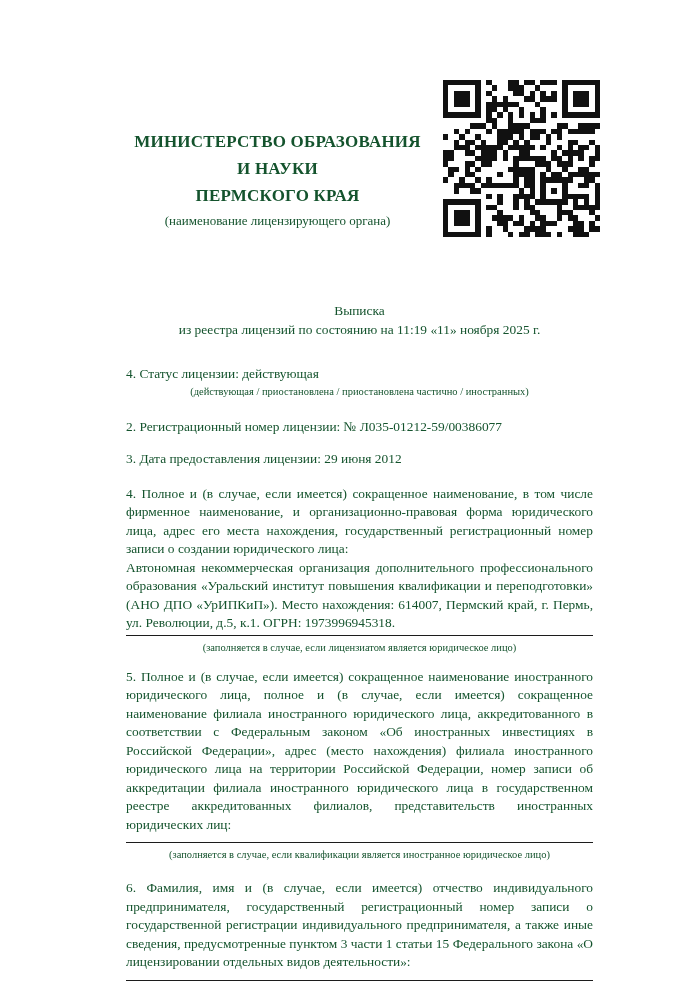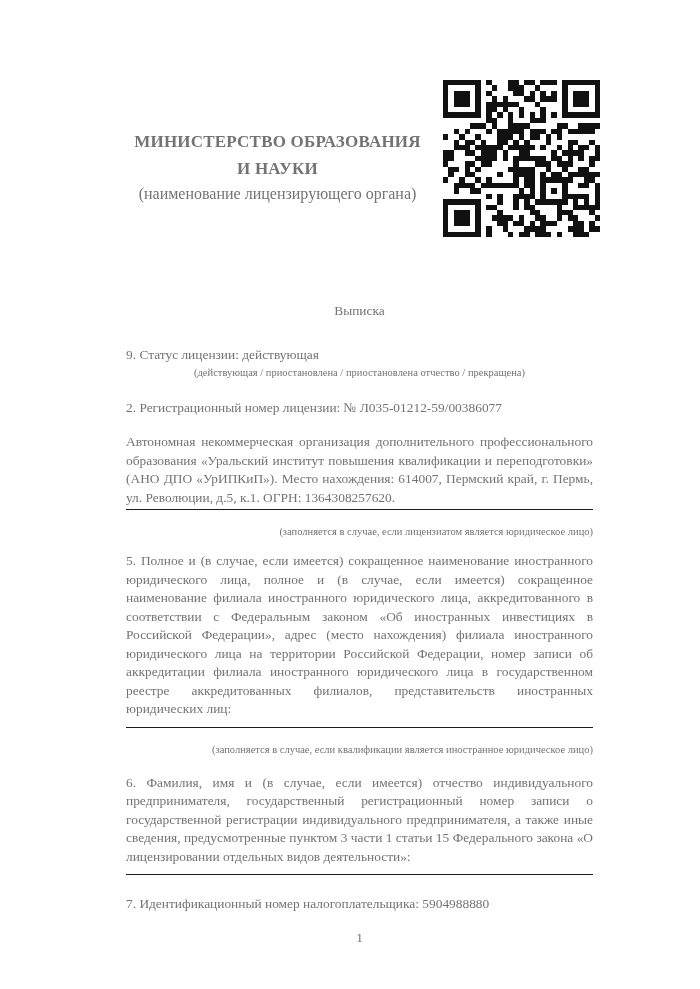--- a/index.html
+++ b/index.html
@@ -3,21 +3,21 @@
 <meta charset="utf-8">
 <style>
   * { margin: 0; padding: 0; box-sizing: border-box; }
   html, body { background: #ffffff; }
   .page {
     position: relative;
     width: 576px;
     height: 989px;
     margin: 0 auto;
     background: #ffffff;
-    color: #737373;
+    color: #14532d;
     font-family: "Liberation Serif", "DejaVu Serif", serif;
     font-size: 13.4px;
     line-height: 18.5px;
     overflow: hidden;
   }
   
   .header-row {
     display: flex;
     align-items: flex-start;
     padding: 80px 38px 0 66px;
@@ -28,21 +28,21 @@
     padding-top: 48px;
     padding-right: 16px;
   }
   .ministry-line {
     font-weight: bold;
     font-size: 17px;
     line-height: 27px;
     letter-spacing: 0.2px;
   }
   .header-caption {
-    font-size: 16px;
+    font-size: 13px;
     line-height: 15px;
     margin-top: 4px;
   }
   .qr-box { flex: 0 0 157px; width: 157px; height: 157px; }
   .qr-box svg { width: 100%; height: 100%; display: block; }
   
   .content { padding: 0 45px 0 64px; }
   .title-block { margin-top: 64px; text-align: center; }
   .title-line { line-height: 19px; }
   p.just { text-align: justify; }
@@ -59,62 +59,68 @@
   .item-6 { margin-top: 16px; }
   .item-7 { margin-top: 20px; }
   .underlined {
     border-bottom: 1.4px solid #1c1c1c;
     padding-bottom: 2px;
   }
   .blank-fill {
     height: 9px;
     border-bottom: 1.4px solid #1c1c1c;
   }
-  .caption-gap { margin-top: 14px; text-align: right; }
+  .caption-gap { margin-top: 4px; }
   .page-number {
     text-align: center;
     margin-top: 15px;
   }
 </style>
 </head>
 <body>
 
 <div class="page">
 
   <div class="header-row">
     <div class="header-text">
       <div class="ministry-line">МИНИСТЕРСТВО ОБРАЗОВАНИЯ И НАУКИ</div>
+      <div class="ministry-line">ПЕРМСКОГО КРАЯ</div>
       <div class="header-caption">(наименование лицензирующего органа)</div>
     </div>
     <div class="qr-box">
       <svg id="qr-svg" xmlns="http://www.w3.org/2000/svg" shape-rendering="crispEdges" viewBox="0 0 29 29">
           <path d="M0 0h1v1h-1zM1 0h1v1h-1zM2 0h1v1h-1zM3 0h1v1h-1zM4 0h1v1h-1zM5 0h1v1h-1zM6 0h1v1h-1zM8 0h1v1h-1zM12 0h1v1h-1zM13 0h1v1h-1zM15 0h1v1h-1zM16 0h1v1h-1zM18 0h1v1h-1zM19 0h1v1h-1zM20 0h1v1h-1zM22 0h1v1h-1zM23 0h1v1h-1zM24 0h1v1h-1zM25 0h1v1h-1zM26 0h1v1h-1zM27 0h1v1h-1zM28 0h1v1h-1zM0 1h1v1h-1zM6 1h1v1h-1zM9 1h1v1h-1zM12 1h1v1h-1zM13 1h1v1h-1zM14 1h1v1h-1zM17 1h1v1h-1zM22 1h1v1h-1zM28 1h1v1h-1zM0 2h1v1h-1zM2 2h1v1h-1zM3 2h1v1h-1zM4 2h1v1h-1zM6 2h1v1h-1zM8 2h1v1h-1zM13 2h1v1h-1zM14 2h1v1h-1zM16 2h1v1h-1zM18 2h1v1h-1zM20 2h1v1h-1zM22 2h1v1h-1zM24 2h1v1h-1zM25 2h1v1h-1zM26 2h1v1h-1zM28 2h1v1h-1zM0 3h1v1h-1zM2 3h1v1h-1zM3 3h1v1h-1zM4 3h1v1h-1zM6 3h1v1h-1zM9 3h1v1h-1zM11 3h1v1h-1zM15 3h1v1h-1zM16 3h1v1h-1zM18 3h1v1h-1zM19 3h1v1h-1zM20 3h1v1h-1zM22 3h1v1h-1zM24 3h1v1h-1zM25 3h1v1h-1zM26 3h1v1h-1zM28 3h1v1h-1zM0 4h1v1h-1zM2 4h1v1h-1zM3 4h1v1h-1zM4 4h1v1h-1zM6 4h1v1h-1zM8 4h1v1h-1zM9 4h1v1h-1zM10 4h1v1h-1zM11 4h1v1h-1zM12 4h1v1h-1zM13 4h1v1h-1zM17 4h1v1h-1zM22 4h1v1h-1zM24 4h1v1h-1zM25 4h1v1h-1zM26 4h1v1h-1zM28 4h1v1h-1zM0 5h1v1h-1zM6 5h1v1h-1zM8 5h1v1h-1zM9 5h1v1h-1zM11 5h1v1h-1zM14 5h1v1h-1zM18 5h1v1h-1zM22 5h1v1h-1zM28 5h1v1h-1zM0 6h1v1h-1zM1 6h1v1h-1zM2 6h1v1h-1zM3 6h1v1h-1zM4 6h1v1h-1zM5 6h1v1h-1zM6 6h1v1h-1zM8 6h1v1h-1zM10 6h1v1h-1zM12 6h1v1h-1zM14 6h1v1h-1zM16 6h1v1h-1zM18 6h1v1h-1zM20 6h1v1h-1zM22 6h1v1h-1zM23 6h1v1h-1zM24 6h1v1h-1zM25 6h1v1h-1zM26 6h1v1h-1zM27 6h1v1h-1zM28 6h1v1h-1zM8 7h1v1h-1zM9 7h1v1h-1zM12 7h1v1h-1zM16 7h1v1h-1zM17 7h1v1h-1zM18 7h1v1h-1zM5 8h1v1h-1zM6 8h1v1h-1zM7 8h1v1h-1zM9 8h1v1h-1zM12 8h1v1h-1zM13 8h1v1h-1zM14 8h1v1h-1zM15 8h1v1h-1zM21 8h1v1h-1zM22 8h1v1h-1zM25 8h1v1h-1zM26 8h1v1h-1zM27 8h1v1h-1zM28 8h1v1h-1zM2 9h1v1h-1zM4 9h1v1h-1zM8 9h1v1h-1zM10 9h1v1h-1zM11 9h1v1h-1zM12 9h1v1h-1zM13 9h1v1h-1zM14 9h1v1h-1zM16 9h1v1h-1zM17 9h1v1h-1zM18 9h1v1h-1zM20 9h1v1h-1zM21 9h1v1h-1zM23 9h1v1h-1zM24 9h1v1h-1zM25 9h1v1h-1zM26 9h1v1h-1zM27 9h1v1h-1zM0 10h1v1h-1zM3 10h1v1h-1zM6 10h1v1h-1zM10 10h1v1h-1zM11 10h1v1h-1zM12 10h1v1h-1zM14 10h1v1h-1zM16 10h1v1h-1zM17 10h1v1h-1zM19 10h1v1h-1zM21 10h1v1h-1zM2 11h1v1h-1zM4 11h1v1h-1zM5 11h1v1h-1zM7 11h1v1h-1zM10 11h1v1h-1zM11 11h1v1h-1zM13 11h1v1h-1zM15 11h1v1h-1zM19 11h1v1h-1zM23 11h1v1h-1zM24 11h1v1h-1zM27 11h1v1h-1zM2 12h1v1h-1zM3 12h1v1h-1zM4 12h1v1h-1zM6 12h1v1h-1zM7 12h1v1h-1zM8 12h1v1h-1zM9 12h1v1h-1zM10 12h1v1h-1zM12 12h1v1h-1zM13 12h1v1h-1zM14 12h1v1h-1zM15 12h1v1h-1zM16 12h1v1h-1zM18 12h1v1h-1zM21 12h1v1h-1zM23 12h1v1h-1zM25 12h1v1h-1zM26 12h1v1h-1zM28 12h1v1h-1zM0 13h1v1h-1zM1 13h1v1h-1zM4 13h1v1h-1zM5 13h1v1h-1zM7 13h1v1h-1zM8 13h1v1h-1zM9 13h1v1h-1zM11 13h1v1h-1zM14 13h1v1h-1zM15 13h1v1h-1zM20 13h1v1h-1zM22 13h1v1h-1zM23 13h1v1h-1zM24 13h1v1h-1zM25 13h1v1h-1zM28 13h1v1h-1zM0 14h1v1h-1zM1 14h1v1h-1zM6 14h1v1h-1zM7 14h1v1h-1zM8 14h1v1h-1zM9 14h1v1h-1zM11 14h1v1h-1zM13 14h1v1h-1zM14 14h1v1h-1zM15 14h1v1h-1zM16 14h1v1h-1zM17 14h1v1h-1zM18 14h1v1h-1zM20 14h1v1h-1zM21 14h1v1h-1zM23 14h1v1h-1zM25 14h1v1h-1zM27 14h1v1h-1zM28 14h1v1h-1zM0 15h1v1h-1zM4 15h1v1h-1zM5 15h1v1h-1zM7 15h1v1h-1zM8 15h1v1h-1zM13 15h1v1h-1zM17 15h1v1h-1zM18 15h1v1h-1zM19 15h1v1h-1zM21 15h1v1h-1zM22 15h1v1h-1zM23 15h1v1h-1zM27 15h1v1h-1zM1 16h1v1h-1zM2 16h1v1h-1zM4 16h1v1h-1zM6 16h1v1h-1zM12 16h1v1h-1zM13 16h1v1h-1zM14 16h1v1h-1zM15 16h1v1h-1zM16 16h1v1h-1zM19 16h1v1h-1zM22 16h1v1h-1zM25 16h1v1h-1zM26 16h1v1h-1zM1 17h1v1h-1zM4 17h1v1h-1zM5 17h1v1h-1zM10 17h1v1h-1zM13 17h1v1h-1zM14 17h1v1h-1zM15 17h1v1h-1zM16 17h1v1h-1zM18 17h1v1h-1zM20 17h1v1h-1zM21 17h1v1h-1zM23 17h1v1h-1zM24 17h1v1h-1zM25 17h1v1h-1zM26 17h1v1h-1zM27 17h1v1h-1zM28 17h1v1h-1zM0 18h1v1h-1zM3 18h1v1h-1zM6 18h1v1h-1zM8 18h1v1h-1zM13 18h1v1h-1zM15 18h1v1h-1zM16 18h1v1h-1zM18 18h1v1h-1zM19 18h1v1h-1zM20 18h1v1h-1zM21 18h1v1h-1zM22 18h1v1h-1zM23 18h1v1h-1zM26 18h1v1h-1zM27 18h1v1h-1zM2 19h1v1h-1zM3 19h1v1h-1zM4 19h1v1h-1zM5 19h1v1h-1zM7 19h1v1h-1zM8 19h1v1h-1zM9 19h1v1h-1zM10 19h1v1h-1zM11 19h1v1h-1zM12 19h1v1h-1zM13 19h1v1h-1zM15 19h1v1h-1zM16 19h1v1h-1zM18 19h1v1h-1zM22 19h1v1h-1zM25 19h1v1h-1zM26 19h1v1h-1zM28 19h1v1h-1zM2 20h1v1h-1zM5 20h1v1h-1zM6 20h1v1h-1zM14 20h1v1h-1zM16 20h1v1h-1zM18 20h1v1h-1zM20 20h1v1h-1zM22 20h1v1h-1zM28 20h1v1h-1zM8 21h1v1h-1zM10 21h1v1h-1zM13 21h1v1h-1zM14 21h1v1h-1zM15 21h1v1h-1zM16 21h1v1h-1zM18 21h1v1h-1zM22 21h1v1h-1zM23 21h1v1h-1zM24 21h1v1h-1zM25 21h1v1h-1zM26 21h1v1h-1zM28 21h1v1h-1zM0 22h1v1h-1zM1 22h1v1h-1zM2 22h1v1h-1zM3 22h1v1h-1zM4 22h1v1h-1zM5 22h1v1h-1zM6 22h1v1h-1zM10 22h1v1h-1zM13 22h1v1h-1zM15 22h1v1h-1zM17 22h1v1h-1zM18 22h1v1h-1zM19 22h1v1h-1zM20 22h1v1h-1zM21 22h1v1h-1zM22 22h1v1h-1zM24 22h1v1h-1zM26 22h1v1h-1zM28 22h1v1h-1zM0 23h1v1h-1zM6 23h1v1h-1zM8 23h1v1h-1zM9 23h1v1h-1zM13 23h1v1h-1zM15 23h1v1h-1zM16 23h1v1h-1zM21 23h1v1h-1zM24 23h1v1h-1zM25 23h1v1h-1zM26 23h1v1h-1zM27 23h1v1h-1zM28 23h1v1h-1zM0 24h1v1h-1zM2 24h1v1h-1zM3 24h1v1h-1zM4 24h1v1h-1zM6 24h1v1h-1zM10 24h1v1h-1zM16 24h1v1h-1zM17 24h1v1h-1zM21 24h1v1h-1zM22 24h1v1h-1zM23 24h1v1h-1zM27 24h1v1h-1zM0 25h1v1h-1zM2 25h1v1h-1zM3 25h1v1h-1zM4 25h1v1h-1zM6 25h1v1h-1zM9 25h1v1h-1zM10 25h1v1h-1zM11 25h1v1h-1zM12 25h1v1h-1zM14 25h1v1h-1zM17 25h1v1h-1zM18 25h1v1h-1zM21 25h1v1h-1zM23 25h1v1h-1zM24 25h1v1h-1zM28 25h1v1h-1zM0 26h1v1h-1zM2 26h1v1h-1zM3 26h1v1h-1zM4 26h1v1h-1zM6 26h1v1h-1zM10 26h1v1h-1zM11 26h1v1h-1zM13 26h1v1h-1zM14 26h1v1h-1zM16 26h1v1h-1zM18 26h1v1h-1zM19 26h1v1h-1zM20 26h1v1h-1zM24 26h1v1h-1zM25 26h1v1h-1zM27 26h1v1h-1zM0 27h1v1h-1zM6 27h1v1h-1zM8 27h1v1h-1zM11 27h1v1h-1zM15 27h1v1h-1zM16 27h1v1h-1zM17 27h1v1h-1zM18 27h1v1h-1zM23 27h1v1h-1zM24 27h1v1h-1zM25 27h1v1h-1zM27 27h1v1h-1zM28 27h1v1h-1zM0 28h1v1h-1zM1 28h1v1h-1zM2 28h1v1h-1zM3 28h1v1h-1zM4 28h1v1h-1zM5 28h1v1h-1zM6 28h1v1h-1zM8 28h1v1h-1zM12 28h1v1h-1zM14 28h1v1h-1zM15 28h1v1h-1zM17 28h1v1h-1zM18 28h1v1h-1zM19 28h1v1h-1zM21 28h1v1h-1zM24 28h1v1h-1zM25 28h1v1h-1zM26 28h1v1h-1z" fill="#111111"></path>
         </svg>
     </div>
   </div>
 
   <div class="content">
 
     <div class="title-block">
       <div class="title-line">Выписка</div>
+      <div class="title-line">из реестра лицензий по состоянию на 11:19 «11» ноября 2025 г.</div>
     </div>
 
     <div class="item item-1">
-      <p class="just">9. Статус лицензии: действующая</p>
-      <div class="item-caption">(действующая / приостановлена / приостановлена отчество / прекращена)</div>
+      <p class="just">4. Статус лицензии: действующая</p>
+      <div class="item-caption">(действующая / приостановлена / приостановлена частично / иностранных)</div>
     </div>
 
     <div class="item item-2">
       <p class="just">2. Регистрационный номер лицензии: № Л035-01212-59/00386077</p>
     </div>
 
+    <div class="item item-3">
+      <p class="just">3. Дата предоставления лицензии: 29 июня 2012</p>
+    </div>
 
     <div class="item item-4">
       <div class="underlined">
-        <p class="just">Автономная некоммерческая организация дополнительного профессионального образования «Уральский институт повышения квалификации и переподготовки» (АНО ДПО «УрИПКиП»). Место нахождения: 614007, Пермский край, г. Пермь, ул. Революции, д.5, к.1. ОГРН: 1364308257620.</p>
+        <p class="just">4. Полное и (в случае, если имеется) сокращенное наименование, в том числе фирменное наименование, и организационно-правовая форма юридического лица, адрес его места нахождения, государственный регистрационный номер записи о создании юридического лица:</p>
+        <p class="just">Автономная некоммерческая организация дополнительного профессионального образования «Уральский институт повышения квалификации и переподготовки» (АНО ДПО «УрИПКиП»). Место нахождения: 614007, Пермский край, г. Пермь, ул. Революции, д.5, к.1. ОГРН: 1973996945318.</p>
       </div>
       <div class="item-caption caption-gap">(заполняется в случае, если лицензиатом является юридическое лицо)</div>
     </div>
 
     <div class="item item-5">
       <p class="just">5. Полное и (в случае, если имеется) сокращенное наименование иностранного юридического лица, полное и (в случае, если имеется) сокращенное наименование филиала иностранного юридического лица, аккредитованного в соответствии с Федеральным законом «Об иностранных инвестициях в Российской Федерации», адрес (место нахождения) филиала иностранного юридического лица на территории Российской Федерации, номер записи об аккредитации филиала иностранного юридического лица в государственном реестре аккредитованных филиалов, представительств иностранных юридических лиц:</p>
       <div class="blank-fill"></div>
       <div class="item-caption caption-gap">(заполняется в случае, если квалификации является иностранное юридическое лицо)</div>
     </div>
 

